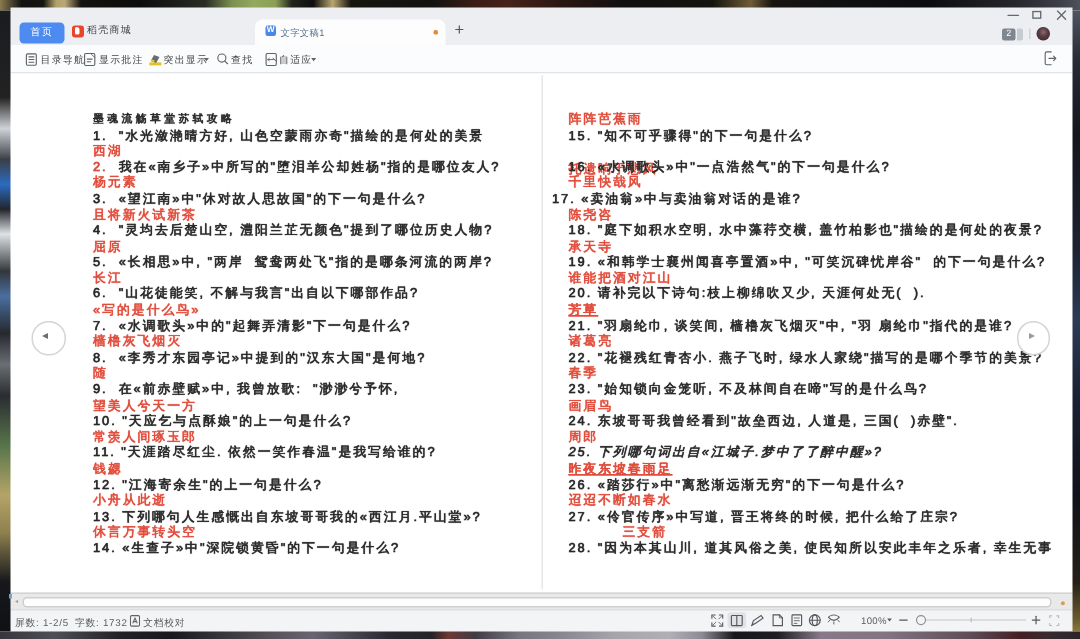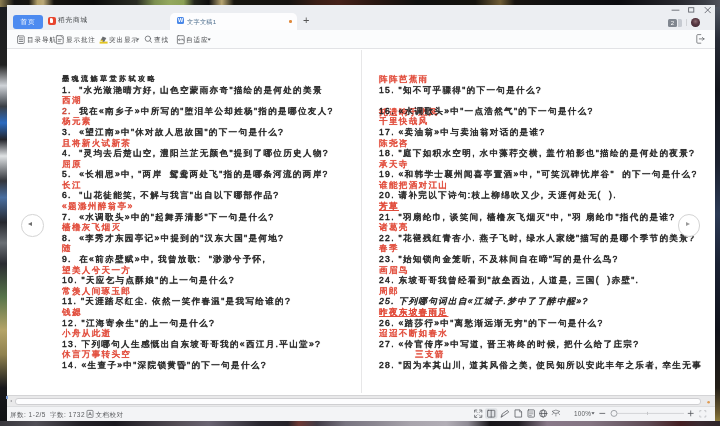--- a/index.html
+++ b/index.html
@@ -178,42 +178,42 @@
 <div class="ln red" style="left:62px;top:95.18px;">西湖</div>
 <div class="ln" style="left:62px;top:105.77px;"><span class="rn">2.</span>&nbsp; 我在«南乡子»中所写的"堕泪羊公却姓杨"指的是哪位友人?</div>
 <div class="ln red" style="left:62px;top:116.36px;">杨元素</div>
 <div class="ln" style="left:62px;top:126.95px;">3.&nbsp; «望江南»中"休对故人思故国"的下一句是什么?</div>
 <div class="ln red" style="left:62px;top:137.54px;">且将新火试新茶</div>
 <div class="ln" style="left:62px;top:148.13px;">4.&nbsp; "灵均去后楚山空, 澧阳兰芷无颜色"提到了哪位历史人物?</div>
 <div class="ln red" style="left:62px;top:158.72px;">屈原</div>
 <div class="ln" style="left:62px;top:169.31px;">5.&nbsp; «长相思»中, "两岸&nbsp; 鸳鸯两处飞"指的是哪条河流的两岸?</div>
 <div class="ln red" style="left:62px;top:179.9px;">长江</div>
 <div class="ln" style="left:62px;top:190.49px;">6.&nbsp; "山花徒能笑, 不解与我言"出自以下哪部作品?</div>
-<div class="ln red" style="left:62px;top:201.08px;">«题滁州醉翁亭»</div>
+<div class="ln red" style="left:62px;top:201.08px;">«写的是什么鸟»</div>
 <div class="ln" style="left:62px;top:211.67px;">7.&nbsp; «水调歌头»中的"起舞弄清影"下一句是什么?</div>
 <div class="ln red" style="left:62px;top:222.26px;">樯橹灰飞烟灭</div>
 <div class="ln" style="left:62px;top:232.85px;">8.&nbsp; «李秀才东园亭记»中提到的"汉东大国"是何地?</div>
 <div class="ln red" style="left:62px;top:243.44px;">随</div>
 <div class="ln" style="left:62px;top:254.03px;">9.&nbsp; 在«前赤壁赋»中, 我曾放歌:&nbsp; "渺渺兮予怀,</div>
 <div class="ln red" style="left:62px;top:264.62px;">望美人兮天一方</div>
 <div class="ln" style="left:62px;top:275.21px;">10.&nbsp;"天应乞与点酥娘"的上一句是什么?</div>
 <div class="ln red" style="left:62px;top:285.8px;">常羡人间琢玉郎</div>
 <div class="ln" style="left:62px;top:296.39px;">11.&nbsp;"天涯踏尽红尘. 依然一笑作春温"是我写给谁的?</div>
 <div class="ln red" style="left:62px;top:306.98px;">钱勰</div>
 <div class="ln" style="left:62px;top:317.57px;">12.&nbsp;"江海寄余生"的上一句是什么?</div>
 <div class="ln red" style="left:62px;top:328.16px;">小舟从此逝</div>
 <div class="ln" style="left:62px;top:338.75px;">13.&nbsp;下列哪句人生感慨出自东坡哥哥我的«西江月.平山堂»?</div>
 <div class="ln red" style="left:62px;top:349.34px;">休言万事转头空</div>
 <div class="ln" style="left:62px;top:359.93px;">14.&nbsp;«生查子»中"深院锁黄昏"的下一句是什么?</div>
 <div class="ln red" style="left:379px;top:74.0px;">阵阵芭蕉雨</div>
 <div class="ln" style="left:379px;top:84.59px;">15.&nbsp;"知不可乎骤得"的下一句是什么?</div>
 <div class="ln red" style="left:379px;top:95.18px;margin-top:12px;">托遗响于悲风</div>
 <div class="ln" style="left:379px;top:105.77px;">16.&nbsp;«水调歌头»中"一点浩然气"的下一句是什么?</div>
 <div class="ln red" style="left:379px;top:116.36px;">千里快哉风</div>
-<div class="ln" style="left:379px;top:126.95px;text-align:right;">17.&nbsp;«卖油翁»中与卖油翁对话的是谁?</div>
+<div class="ln" style="left:368px;top:126.95px;text-align:right;">17.&nbsp;«卖油翁»中与卖油翁对话的是谁?</div>
 <div class="ln red" style="left:379px;top:137.54px;">陈尧咨</div>
 <div class="ln" style="left:379px;top:148.13px;">18.&nbsp;"庭下如积水空明, 水中藻荇交横, 盖竹柏影也"描绘的是何处的夜景?</div>
 <div class="ln red" style="left:379px;top:158.72px;">承天寺</div>
 <div class="ln" style="left:379px;top:169.31px;">19.&nbsp;«和韩学士襄州闻喜亭置酒»中, "可笑沉碑忧岸谷"&nbsp; 的下一句是什么?</div>
 <div class="ln red" style="left:379px;top:179.9px;">谁能把酒对江山</div>
 <div class="ln" style="left:379px;top:190.49px;">20.&nbsp;请补完以下诗句:枝上柳绵吹又少, 天涯何处无(&nbsp; ).</div>
 <div class="ln red" style="left:379px;top:201.08px;text-decoration:underline;">芳草</div>
 <div class="ln" style="left:379px;top:211.67px;">21.&nbsp;"羽扇纶巾, 谈笑间, 樯橹灰飞烟灭"中, "羽&nbsp;扇纶巾"指代的是谁?</div>
 <div class="ln red" style="left:379px;top:222.26px;">诸葛亮</div>
 <div class="ln" style="left:379px;top:232.85px;">22.&nbsp;"花褪残红青杏小. 燕子飞时, 绿水人家绕"描写的是哪个季节的美景?</div>

